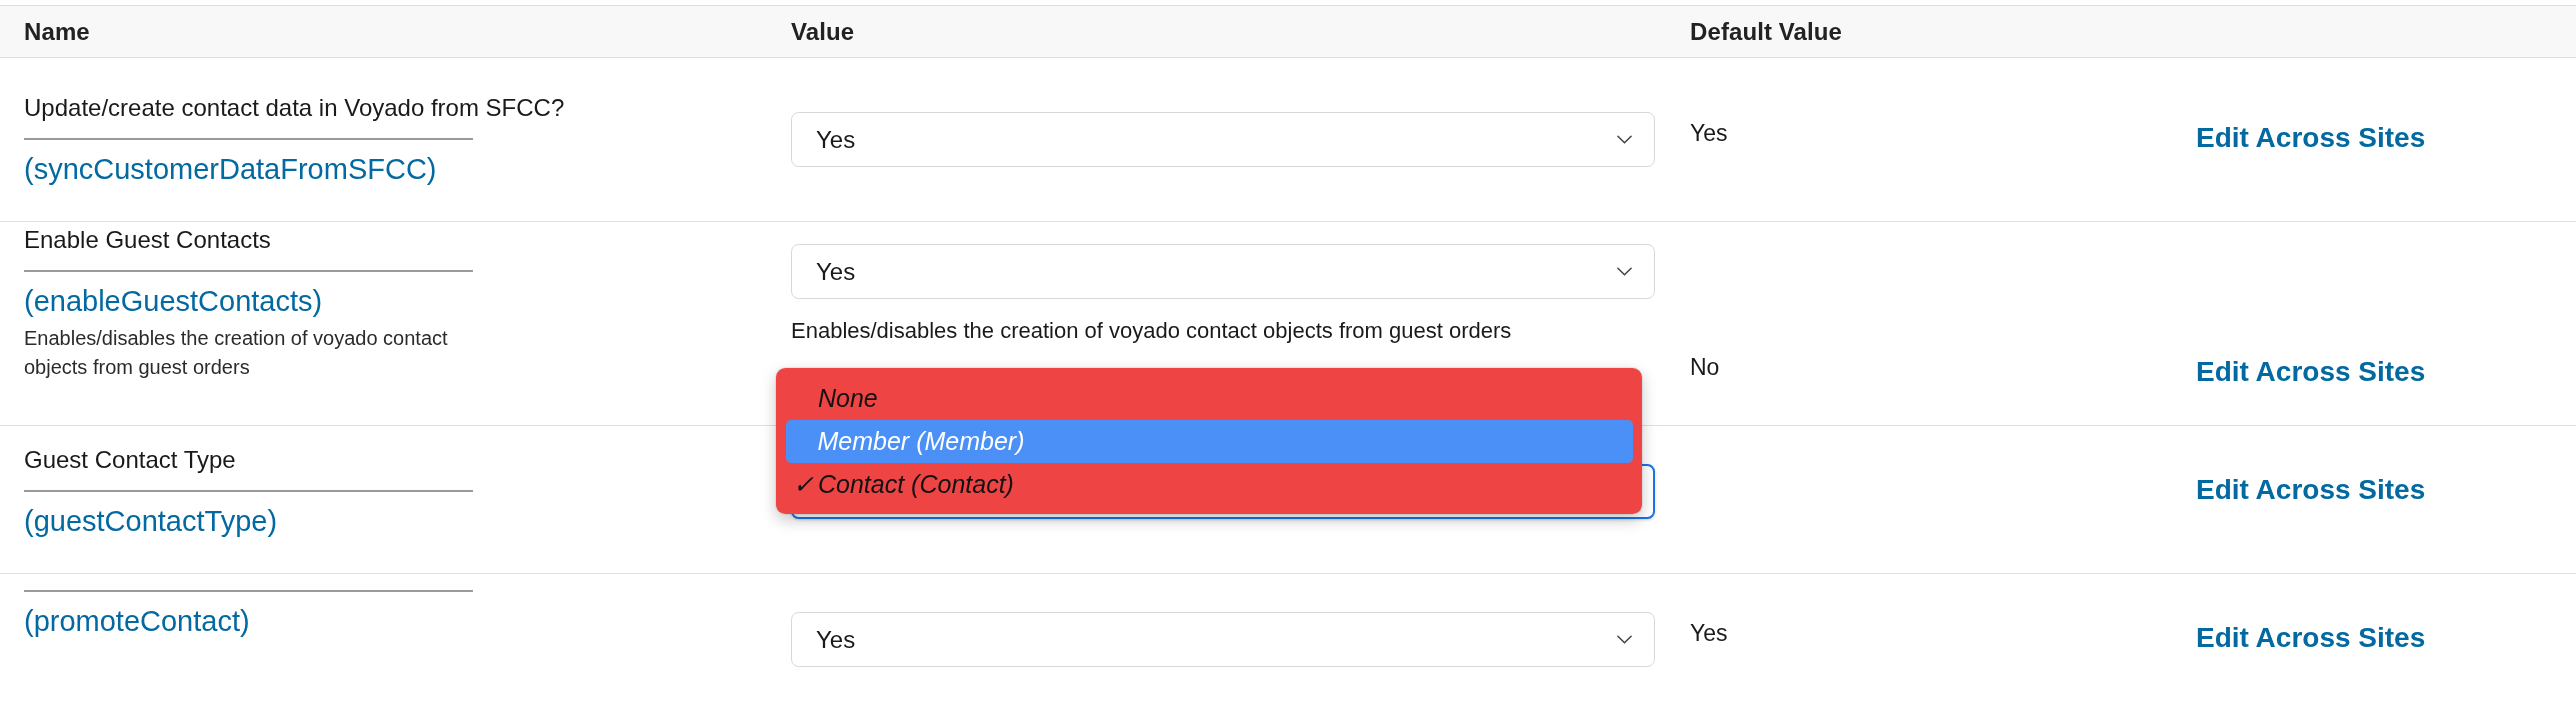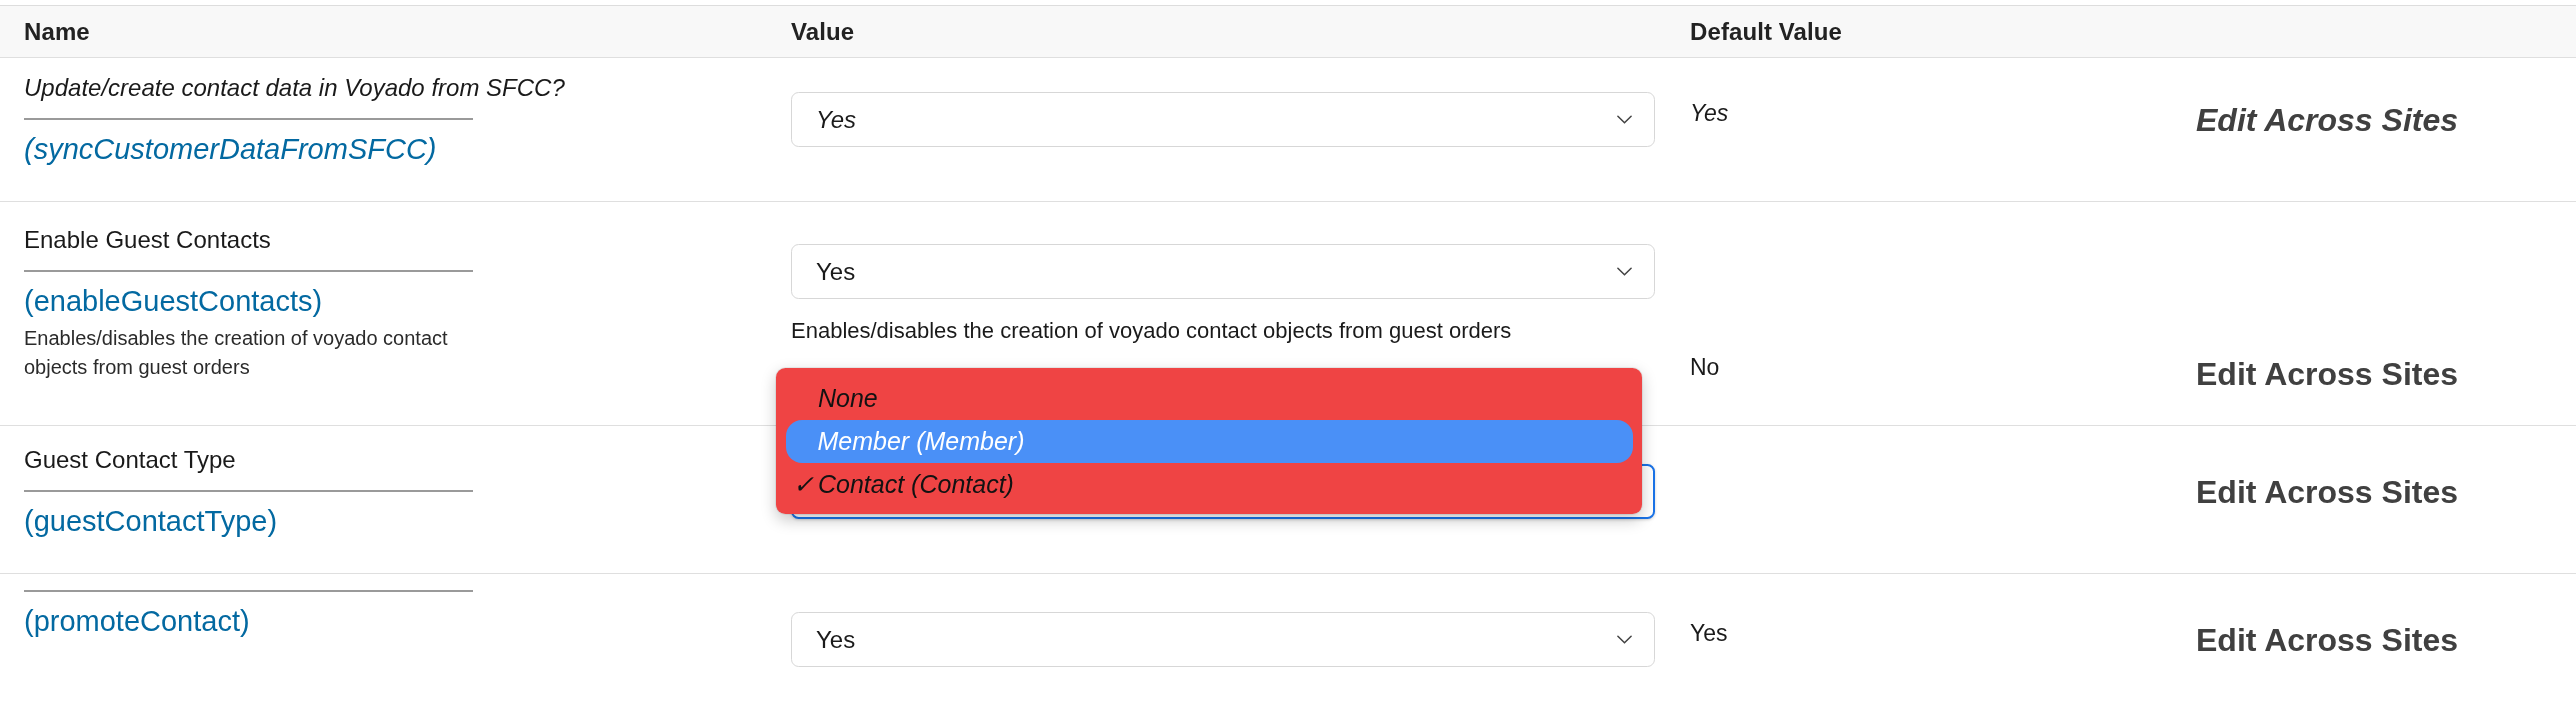--- a/index.html
+++ b/index.html
@@ -43,21 +43,21 @@
   .th-value   { left: 791px; text-align: right; }
   .th-default { left: 1690px; }
 
   
   .row {
     position: absolute;
     left: 0;
     width: 2576px;
     border-bottom: 1.9px solid #dfdfdf;
   }
-  .row-0 { top: 54px;  height: 148px; font-style: italic; }
+  .row-0 { top: 74px;  height: 148px; }
   .row-1 { top: 206px; height: 220px; }
   .row-2 { top: 426px; height: 148px; }
   .row-3 { top: 574px; height: 144px; border-bottom: none; }
 
   
   .name-cell {
     position: absolute;
     left: 24px;
     top: 0;
     width: 726px;
@@ -143,23 +143,23 @@
     font-size: 23px;
     color: #1a1a1a;
     white-space: nowrap;
   }
 
   
   .edit-cell {
     position: absolute;
     left: 2196px;
     top: 0;
-    font-size: 32px;
+    font-size: 28px;
     font-weight: bold;
-    color: #404040;
+    color: #0369a1;
     white-space: nowrap;
     cursor: pointer;
   }
 
   
   .dropdown {
     position: absolute;
     left: 776px;
     top: 368px;
     width: 866px;
@@ -178,21 +178,21 @@
     font-size: 25px;
     color: #121212;
     padding-left: 17px;
     cursor: pointer;
     white-space: nowrap;
   }
   .dd-item.selected-hl {
     background: #4a90f7;
     color: #ffffff;
     margin: 0 9.5px;
-    border-radius: 16px;
+    border-radius: 5px;
     padding-left: 32px;
   }
   .dd-check {
     display: inline-block;
     width: 25px;
     font-size: 25px;
     color: #121212;
     flex: 0 0 25px;
   }
   .dd-label { display: inline-block; }

